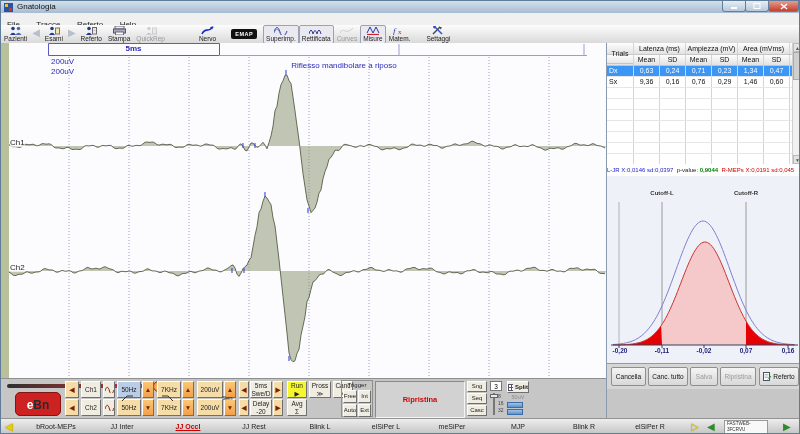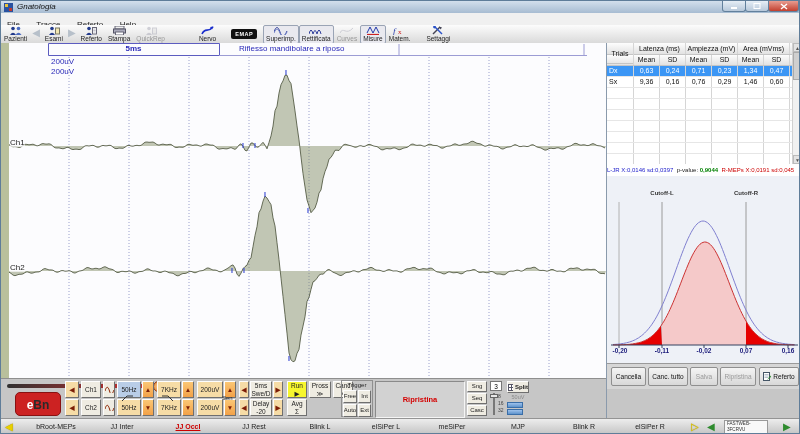--- a/index.html
+++ b/index.html
@@ -2,21 +2,21 @@
 <html><head>
 <meta charset="utf-8">
 <style>
   html,body{margin:0;padding:0;background:#555;}
   #root{position:relative;width:800px;height:434px;background:#e8e8e8;overflow:hidden;
         font-family:"Liberation Sans",sans-serif;border:1px solid #5f7d99;box-sizing:border-box;
         -webkit-font-smoothing:none;}
   .abs{position:absolute;}
   
   #titlebar{left:0;top:0;width:800px;height:12px;background:linear-gradient(#d3dfec,#a7bcd2);
-            border-bottom:1px solid #7d97af;font-style:italic;}
+            border-bottom:1px solid #7d97af;}
   #titlebar .ttl{position:absolute;left:16px;top:1px;font-size:8px;color:#111;}
   .winbtn{position:absolute;top:0;height:10px;border:1px solid #62809c;border-top:none;
           background:linear-gradient(#e6eef6,#b7c8da);border-radius:0 0 3px 3px;}
   #btn-close{background:linear-gradient(#e89c90,#c3402f);}
   .winbtn svg{display:block;margin:2px auto 0;}
   
   #menubar{left:0;top:12px;width:800px;height:12px;background:#f0f0f0;border-bottom:1px solid #d2d2d2;}
   .menuitem{display:inline-block;font-size:8px;color:#222;margin:1px 6px 0 6px;}
   
   #toolbar{left:0;top:24px;width:800px;height:18px;background:linear-gradient(#fcfcfc,#dadada);
@@ -243,21 +243,21 @@
         <path d="M210,12.5 H578" fill="none" stroke="#9c9cd4" stroke-width="1"></path>
         <path d="M390,1 V12.5 M575,1 V12.5" fill="none" stroke="#9c9cd4" stroke-width="1"></path>
         <path d="M0,103L0,101.5L2,103.1L4,103.8L6,103.6L8,103.9L10,104.5L12,104.0L14,102.4L16,101.3L18,101.4L20,101.8L22,101.5L24,101.2L26,102.0L28,102.9L30,102.4L32,101.1L34,100.6L36,101.0L38,101.1L40,100.8L42,101.4L44,103.3L46,104.8L48,105.0L50,104.9L52,105.4L54,105.8L56,105.2L58,104.3L60,104.7L62,106.0L64,106.6L66,106.2L68,106.2L70,106.6L72,106.2L74,104.4L76,102.9L78,102.7L80,103.0L82,102.6L84,102.3L86,103.1L88,104.2L90,104.1L92,103.0L94,102.4L96,102.8L98,102.8L100,102.3L102,102.5L104,104.1L106,105.5L108,105.6L110,105.1L112,105.2L114,105.3L116,104.2L118,102.7L120,102.3L122,103.0L124,103.2L126,102.6L128,102.3L130,102.7L132,102.4L134,100.8L136,99.2L138,99.0L140,99.3L142,99.2L144,99.0L146,100.0L148,101.6L150,102.1L152,101.5L154,101.1L156,101.6L158,101.8L160,101.4L162,101.4L164,102.8L166,104.3L168,104.5L170,104.1L172,104.2L174,104.3L176,103.4L178,101.8L180,101.2L182,101.8L184,102.3L186,102.0L188,102.0L190,102.8L192,103.2L194,102.3L196,101.1L198,101.0L200,101.8L202,102.1L204,102.1L206,103.3L208,105.2L210,106.2L212,105.8L214,105.5L216,105.8L218,105.9L220,105.2L222,104.6L224,105.5L226,106.4L228,104.8L230,102.0L232,100.8L234,103.3L236,107.3L238,107.9L240,104.1L242,100.0L244,100.1L246,102.6L248,104.3L250,103.7L252,101.4L254,99.3L256,102.1L258,105.8L260,99.4L262,92.9L264,83.1L266,67.7L268,63.2L270,50.1L272,41.6L274,37.9L276,32.3L278,32.2L280,37.5L282,40.6L284,54.1L286,67.9L288,82.9L290,96.9L292,114.1L294,130.6L296,143.9L298,156.9L300,163.1L302,169.7L304,167.4L306,165.0L308,159.2L310,150.1L312,146.9L314,135.7L316,128.6L318,123.7L320,116.1L322,114.4L324,111.2L326,107.3L328,107.2L330,107.5L332,105.0L334,102.2L336,101.2L338,101.7L340,102.3L342,102.8L344,103.5L346,104.3L348,104.0L350,102.9L352,102.7L354,103.4L356,103.3L358,102.1L360,101.3L362,101.8L364,102.8L366,103.3L368,103.6L370,105.0L372,106.6L374,106.9L376,106.0L378,105.5L380,105.9L382,105.8L384,105.0L386,104.9L388,105.9L390,106.8L392,106.3L394,105.3L396,104.8L398,104.4L400,103.1L402,101.4L404,101.0L406,101.9L408,102.4L410,102.1L412,102.2L414,103.0L416,103.3L418,102.2L420,101.2L422,101.4L424,102.3L426,102.5L428,102.6L430,103.6L432,105.0L434,105.2L436,104.1L438,103.2L440,103.1L442,102.7L444,101.5L446,100.8L448,101.5L450,102.4L452,102.1L454,101.2L456,100.9L458,100.8L460,99.9L462,98.5L464,98.2L466,99.3L468,100.3L470,100.6L472,101.1L474,102.4L476,103.3L478,102.8L480,101.9L482,102.1L484,103.0L486,103.3L488,103.3L490,104.1L492,105.6L494,106.1L496,105.1L498,104.2L500,104.0L502,103.6L504,102.5L506,101.6L508,102.3L510,103.4L512,103.6L514,103.1L516,103.2L518,103.6L520,103.2L522,102.0L524,101.7L526,102.8L528,104.0L530,104.5L532,105.0L534,106.2L536,107.2L538,106.8L540,105.6L542,105.2L544,105.6L546,105.4L548,104.8L550,104.9L552,106.0L554,106.3L556,105.2L558,103.8L560,103.3L562,102.8L564,101.4L566,100.3L568,100.6L570,101.7L572,102.2L574,101.8L576,101.9L578,102.6L580,102.4L582,101.3L584,100.6L586,101.4L588,102.5L590,102.8L592,103.0L594,104.0L596,105.0L597,103Z" fill="rgba(122,132,92,0.45)" stroke="none"></path>
         <path d="M0,101.5L2,103.1L4,103.8L6,103.6L8,103.9L10,104.5L12,104.0L14,102.4L16,101.3L18,101.4L20,101.8L22,101.5L24,101.2L26,102.0L28,102.9L30,102.4L32,101.1L34,100.6L36,101.0L38,101.1L40,100.8L42,101.4L44,103.3L46,104.8L48,105.0L50,104.9L52,105.4L54,105.8L56,105.2L58,104.3L60,104.7L62,106.0L64,106.6L66,106.2L68,106.2L70,106.6L72,106.2L74,104.4L76,102.9L78,102.7L80,103.0L82,102.6L84,102.3L86,103.1L88,104.2L90,104.1L92,103.0L94,102.4L96,102.8L98,102.8L100,102.3L102,102.5L104,104.1L106,105.5L108,105.6L110,105.1L112,105.2L114,105.3L116,104.2L118,102.7L120,102.3L122,103.0L124,103.2L126,102.6L128,102.3L130,102.7L132,102.4L134,100.8L136,99.2L138,99.0L140,99.3L142,99.2L144,99.0L146,100.0L148,101.6L150,102.1L152,101.5L154,101.1L156,101.6L158,101.8L160,101.4L162,101.4L164,102.8L166,104.3L168,104.5L170,104.1L172,104.2L174,104.3L176,103.4L178,101.8L180,101.2L182,101.8L184,102.3L186,102.0L188,102.0L190,102.8L192,103.2L194,102.3L196,101.1L198,101.0L200,101.8L202,102.1L204,102.1L206,103.3L208,105.2L210,106.2L212,105.8L214,105.5L216,105.8L218,105.9L220,105.2L222,104.6L224,105.5L226,106.4L228,104.8L230,102.0L232,100.8L234,103.3L236,107.3L238,107.9L240,104.1L242,100.0L244,100.1L246,102.6L248,104.3L250,103.7L252,101.4L254,99.3L256,102.1L258,105.8L260,99.4L262,92.9L264,83.1L266,67.7L268,63.2L270,50.1L272,41.6L274,37.9L276,32.3L278,32.2L280,37.5L282,40.6L284,54.1L286,67.9L288,82.9L290,96.9L292,114.1L294,130.6L296,143.9L298,156.9L300,163.1L302,169.7L304,167.4L306,165.0L308,159.2L310,150.1L312,146.9L314,135.7L316,128.6L318,123.7L320,116.1L322,114.4L324,111.2L326,107.3L328,107.2L330,107.5L332,105.0L334,102.2L336,101.2L338,101.7L340,102.3L342,102.8L344,103.5L346,104.3L348,104.0L350,102.9L352,102.7L354,103.4L356,103.3L358,102.1L360,101.3L362,101.8L364,102.8L366,103.3L368,103.6L370,105.0L372,106.6L374,106.9L376,106.0L378,105.5L380,105.9L382,105.8L384,105.0L386,104.9L388,105.9L390,106.8L392,106.3L394,105.3L396,104.8L398,104.4L400,103.1L402,101.4L404,101.0L406,101.9L408,102.4L410,102.1L412,102.2L414,103.0L416,103.3L418,102.2L420,101.2L422,101.4L424,102.3L426,102.5L428,102.6L430,103.6L432,105.0L434,105.2L436,104.1L438,103.2L440,103.1L442,102.7L444,101.5L446,100.8L448,101.5L450,102.4L452,102.1L454,101.2L456,100.9L458,100.8L460,99.9L462,98.5L464,98.2L466,99.3L468,100.3L470,100.6L472,101.1L474,102.4L476,103.3L478,102.8L480,101.9L482,102.1L484,103.0L486,103.3L488,103.3L490,104.1L492,105.6L494,106.1L496,105.1L498,104.2L500,104.0L502,103.6L504,102.5L506,101.6L508,102.3L510,103.4L512,103.6L514,103.1L516,103.2L518,103.6L520,103.2L522,102.0L524,101.7L526,102.8L528,104.0L530,104.5L532,105.0L534,106.2L536,107.2L538,106.8L540,105.6L542,105.2L544,105.6L546,105.4L548,104.8L550,104.9L552,106.0L554,106.3L556,105.2L558,103.8L560,103.3L562,102.8L564,101.4L566,100.3L568,100.6L570,101.7L572,102.2L574,101.8L576,101.9L578,102.6L580,102.4L582,101.3L584,100.6L586,101.4L588,102.5L590,102.8L592,103.0L594,104.0L596,105.0" fill="none" stroke="#454c35" stroke-width="0.8"></path>
         <path d="M0,228L0,229.2L2,230.4L4,232.1L6,232.7L8,232.0L10,231.3L12,231.3L14,230.9L16,229.6L18,228.8L20,229.4L22,230.2L24,230.0L26,229.2L28,229.0L30,228.9L32,227.9L34,226.2L36,225.5L38,226.2L40,226.9L42,226.9L44,227.2L46,228.5L48,229.3L50,228.8L52,227.7L54,227.6L56,228.2L58,228.1L60,227.7L62,228.2L64,229.6L66,230.1L68,229.1L70,228.1L72,227.8L74,227.2L76,225.7L78,224.5L80,224.8L82,225.8L84,225.9L86,225.3L88,225.4L90,226.0L92,225.5L94,224.3L96,223.7L98,224.6L100,225.7L102,226.1L104,226.7L106,228.2L108,229.5L110,229.4L112,228.4L114,228.3L116,228.7L118,228.6L120,228.0L122,228.3L124,229.6L126,230.3L128,229.6L130,228.7L132,228.5L134,228.2L136,227.0L138,225.8L140,226.1L142,227.4L144,228.0L146,227.9L148,228.4L150,229.4L152,229.5L154,228.5L156,228.0L158,228.7L160,229.7L162,230.0L164,230.3L166,231.6L168,232.8L170,232.6L172,231.3L174,230.5L176,230.5L178,229.9L180,228.7L182,228.3L184,229.2L186,229.8L188,229.1L190,228.1L192,227.8L194,227.5L196,226.3L198,225.0L200,225.1L202,226.2L204,227.0L206,227.0L208,227.5L210,228.6L212,228.9L214,227.9L216,226.8L218,225.7L220,224.4L222,222.7L224,221.9L226,225.0L228,231.1L230,233.4L232,230.2L234,225.6L236,223.6L238,222.1L240,217.3L242,214.8L244,203.6L246,192.4L248,183.7L250,169.6L252,165.9L254,158.2L256,153.2L258,155.0L260,158.4L262,161.6L264,174.8L266,182.9L268,199.6L270,216.5L272,235.2L274,253.5L276,271.7L278,290.2L280,309.9L282,316.8L284,318.8L286,317.8L288,310.4L290,306.4L292,292.1L294,283.1L296,273.7L298,258.5L300,254.4L302,246.4L304,238.9L306,237.7L308,235.2L310,232.2L312,231.1L314,231.2L316,229.5L318,227.1L320,226.4L322,227.7L324,229.2L326,230.0L328,230.9L330,232.1L332,232.6L334,231.6L336,230.0L338,229.4L340,229.3L342,228.7L344,227.8L346,227.9L348,228.8L350,229.0L352,227.8L354,226.7L356,226.5L358,226.1L360,225.0L362,224.3L364,225.1L366,226.6L368,227.2L370,227.2L372,227.7L374,228.4L376,228.2L378,227.1L380,226.5L382,227.2L384,228.0L386,227.9L388,227.9L390,228.7L392,229.3L394,228.4L396,226.7L398,225.8L400,225.7L402,225.2L404,224.4L406,224.5L408,225.8L410,226.6L412,226.2L414,225.6L416,225.8L418,226.1L420,225.5L422,225.0L424,226.0L426,227.8L428,228.9L430,229.2L432,229.8L434,230.8L436,230.9L438,229.7L440,228.8L442,229.2L444,229.8L446,229.7L448,229.4L450,230.1L452,230.9L454,230.3L456,228.7L458,227.8L460,227.8L462,227.4L464,226.6L466,226.7L468,228.2L470,229.4L472,229.4L474,229.0L476,229.4L478,229.8L480,229.2L482,228.4L484,228.8L486,230.2L488,231.1L490,231.0L492,231.2L494,231.8L496,231.6L498,230.0L500,228.5L502,228.1L504,228.2L506,227.7L508,227.0L510,227.4L512,228.2L514,227.8L516,226.3L518,225.3L520,225.3L522,225.1L524,224.3L526,224.3L528,225.7L530,227.2L532,227.5L534,227.3L536,227.7L538,228.2L540,227.6L542,226.5L544,226.5L546,227.6L548,228.3L550,228.1L552,228.1L554,228.8L556,228.7L558,227.3L560,225.7L562,225.2L564,225.5L566,225.2L568,224.8L570,225.4L572,226.8L574,227.2L576,226.5L578,226.0L580,226.4L582,226.7L584,226.3L586,226.4L588,227.9L590,229.8L592,230.5L594,230.4L596,230.8L597,228Z" fill="rgba(122,132,92,0.45)" stroke="none"></path>
         <path d="M0,229.2L2,230.4L4,232.1L6,232.7L8,232.0L10,231.3L12,231.3L14,230.9L16,229.6L18,228.8L20,229.4L22,230.2L24,230.0L26,229.2L28,229.0L30,228.9L32,227.9L34,226.2L36,225.5L38,226.2L40,226.9L42,226.9L44,227.2L46,228.5L48,229.3L50,228.8L52,227.7L54,227.6L56,228.2L58,228.1L60,227.7L62,228.2L64,229.6L66,230.1L68,229.1L70,228.1L72,227.8L74,227.2L76,225.7L78,224.5L80,224.8L82,225.8L84,225.9L86,225.3L88,225.4L90,226.0L92,225.5L94,224.3L96,223.7L98,224.6L100,225.7L102,226.1L104,226.7L106,228.2L108,229.5L110,229.4L112,228.4L114,228.3L116,228.7L118,228.6L120,228.0L122,228.3L124,229.6L126,230.3L128,229.6L130,228.7L132,228.5L134,228.2L136,227.0L138,225.8L140,226.1L142,227.4L144,228.0L146,227.9L148,228.4L150,229.4L152,229.5L154,228.5L156,228.0L158,228.7L160,229.7L162,230.0L164,230.3L166,231.6L168,232.8L170,232.6L172,231.3L174,230.5L176,230.5L178,229.9L180,228.7L182,228.3L184,229.2L186,229.8L188,229.1L190,228.1L192,227.8L194,227.5L196,226.3L198,225.0L200,225.1L202,226.2L204,227.0L206,227.0L208,227.5L210,228.6L212,228.9L214,227.9L216,226.8L218,225.7L220,224.4L222,222.7L224,221.9L226,225.0L228,231.1L230,233.4L232,230.2L234,225.6L236,223.6L238,222.1L240,217.3L242,214.8L244,203.6L246,192.4L248,183.7L250,169.6L252,165.9L254,158.2L256,153.2L258,155.0L260,158.4L262,161.6L264,174.8L266,182.9L268,199.6L270,216.5L272,235.2L274,253.5L276,271.7L278,290.2L280,309.9L282,316.8L284,318.8L286,317.8L288,310.4L290,306.4L292,292.1L294,283.1L296,273.7L298,258.5L300,254.4L302,246.4L304,238.9L306,237.7L308,235.2L310,232.2L312,231.1L314,231.2L316,229.5L318,227.1L320,226.4L322,227.7L324,229.2L326,230.0L328,230.9L330,232.1L332,232.6L334,231.6L336,230.0L338,229.4L340,229.3L342,228.7L344,227.8L346,227.9L348,228.8L350,229.0L352,227.8L354,226.7L356,226.5L358,226.1L360,225.0L362,224.3L364,225.1L366,226.6L368,227.2L370,227.2L372,227.7L374,228.4L376,228.2L378,227.1L380,226.5L382,227.2L384,228.0L386,227.9L388,227.9L390,228.7L392,229.3L394,228.4L396,226.7L398,225.8L400,225.7L402,225.2L404,224.4L406,224.5L408,225.8L410,226.6L412,226.2L414,225.6L416,225.8L418,226.1L420,225.5L422,225.0L424,226.0L426,227.8L428,228.9L430,229.2L432,229.8L434,230.8L436,230.9L438,229.7L440,228.8L442,229.2L444,229.8L446,229.7L448,229.4L450,230.1L452,230.9L454,230.3L456,228.7L458,227.8L460,227.8L462,227.4L464,226.6L466,226.7L468,228.2L470,229.4L472,229.4L474,229.0L476,229.4L478,229.8L480,229.2L482,228.4L484,228.8L486,230.2L488,231.1L490,231.0L492,231.2L494,231.8L496,231.6L498,230.0L500,228.5L502,228.1L504,228.2L506,227.7L508,227.0L510,227.4L512,228.2L514,227.8L516,226.3L518,225.3L520,225.3L522,225.1L524,224.3L526,224.3L528,225.7L530,227.2L532,227.5L534,227.3L536,227.7L538,228.2L540,227.6L542,226.5L544,226.5L546,227.6L548,228.3L550,228.1L552,228.1L554,228.8L556,228.7L558,227.3L560,225.7L562,225.2L564,225.5L566,225.2L568,224.8L570,225.4L572,226.8L574,227.2L576,226.5L578,226.0L580,226.4L582,226.7L584,226.3L586,226.4L588,227.9L590,229.8L592,230.5L594,230.4L596,230.8" fill="none" stroke="#454c35" stroke-width="0.8"></path>
       </svg>
     <div class="bluetxt" style="left:39px;top:1px;width:171px;text-align:center;font-weight:bold">5ms</div>
     <div class="bluetxt" style="left:42px;top:14px">200uV</div>
     <div class="bluetxt" style="left:42px;top:24px">200uV</div>
-    <div class="bluetxt" style="left:230px;top:1px;width:210px;">Riflesso mandibolare a riposo</div>
+    <div class="bluetxt" style="left:230px;top:18px;width:210px;text-align:center">Riflesso mandibolare a riposo</div>
     <div class="chlabel" style="top:95px">Ch1</div>
     <div class="chlabel" style="top:220px">Ch2</div>
     <span class="imark" style="left:233px;top:99px">I</span>
     <span class="imark" style="left:245px;top:99px">I</span>
     <span class="imark" style="left:276px;top:26px">I</span>
     <span class="imark" style="left:298px;top:164px">I</span>
     <span class="imark" style="left:222px;top:224px">I</span>
     <span class="imark" style="left:234px;top:224px">I</span>
     <span class="imark" style="left:255px;top:148px">I</span>
     <span class="imark" style="left:279px;top:312px">I</span>

